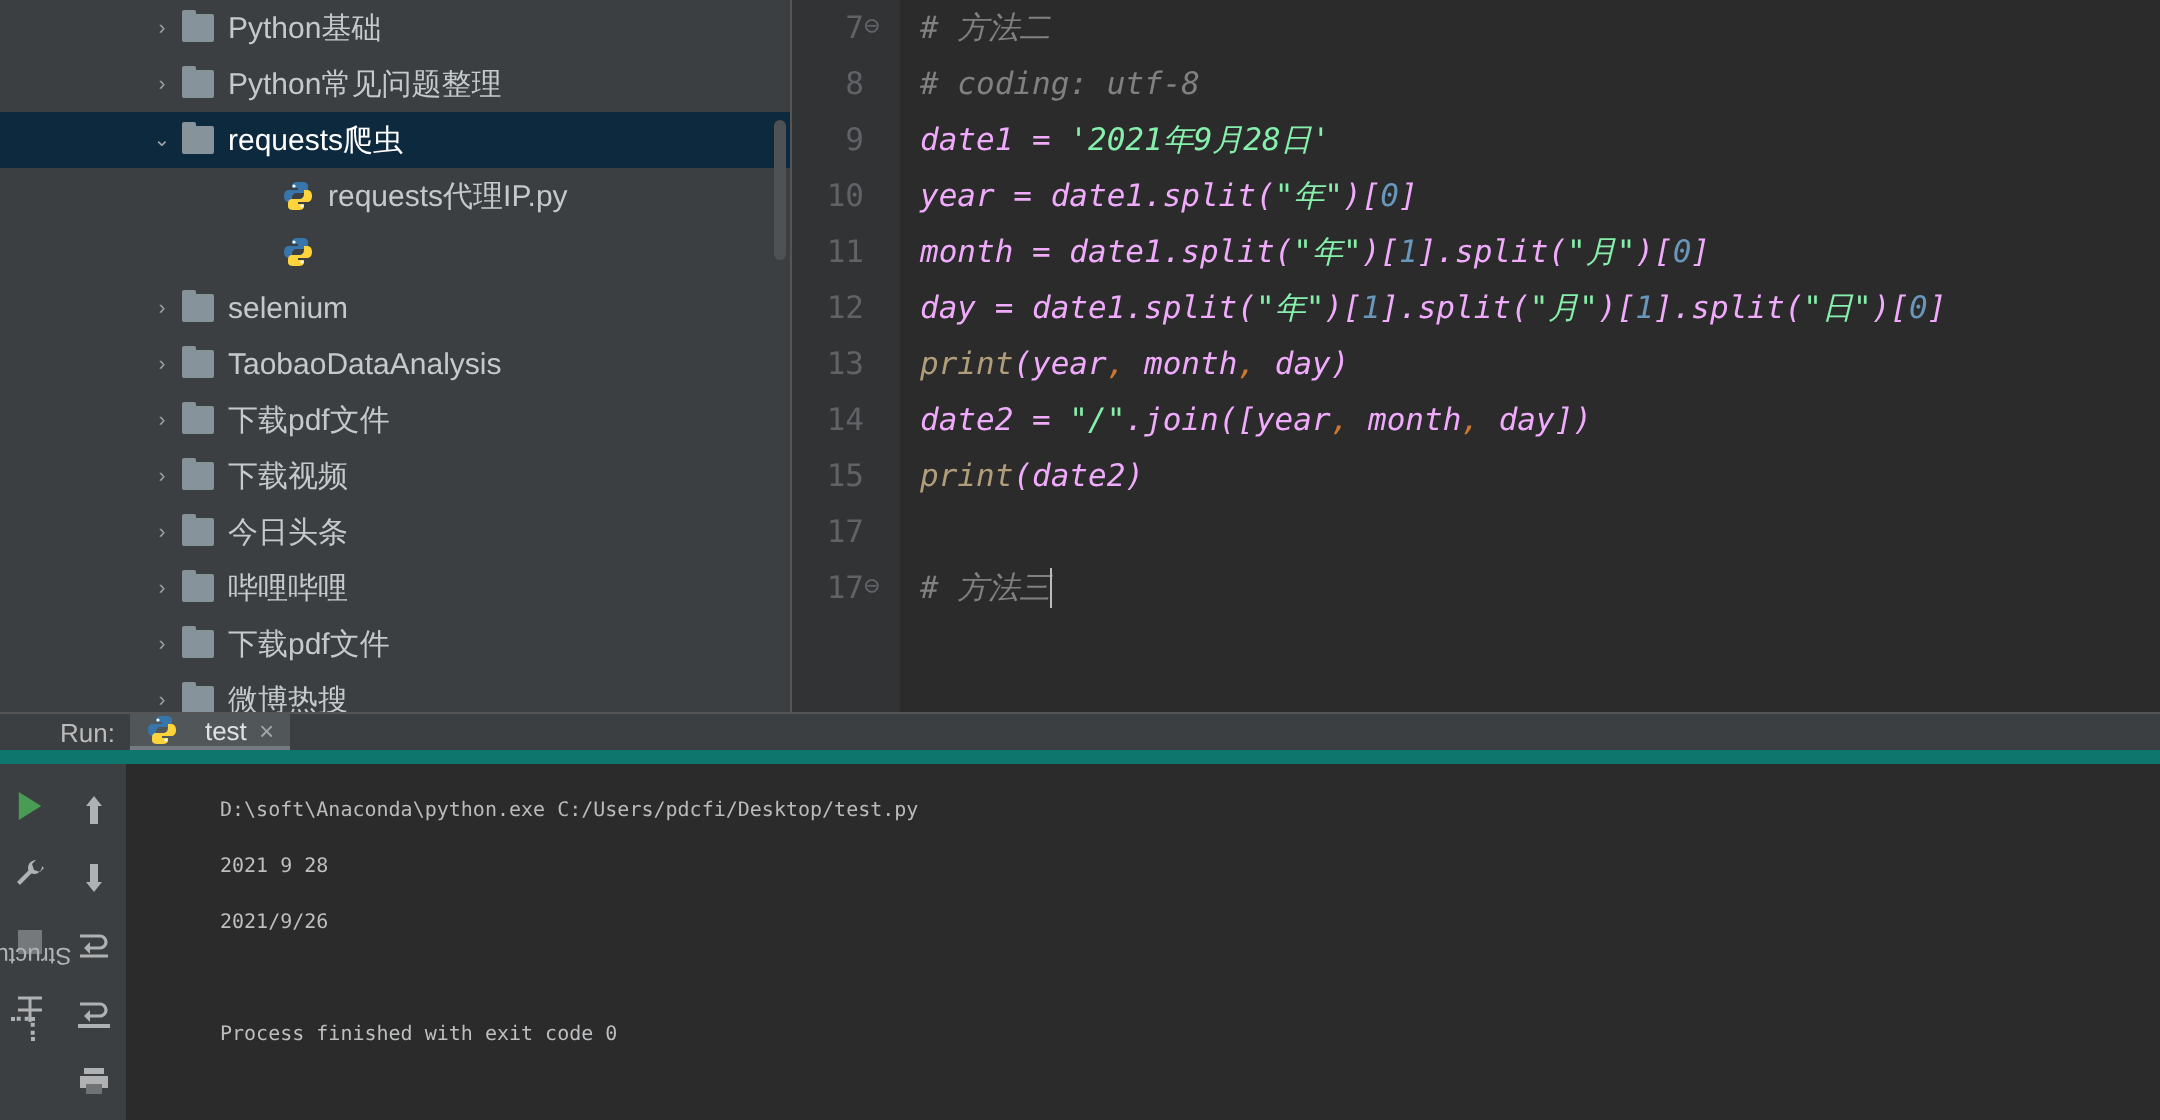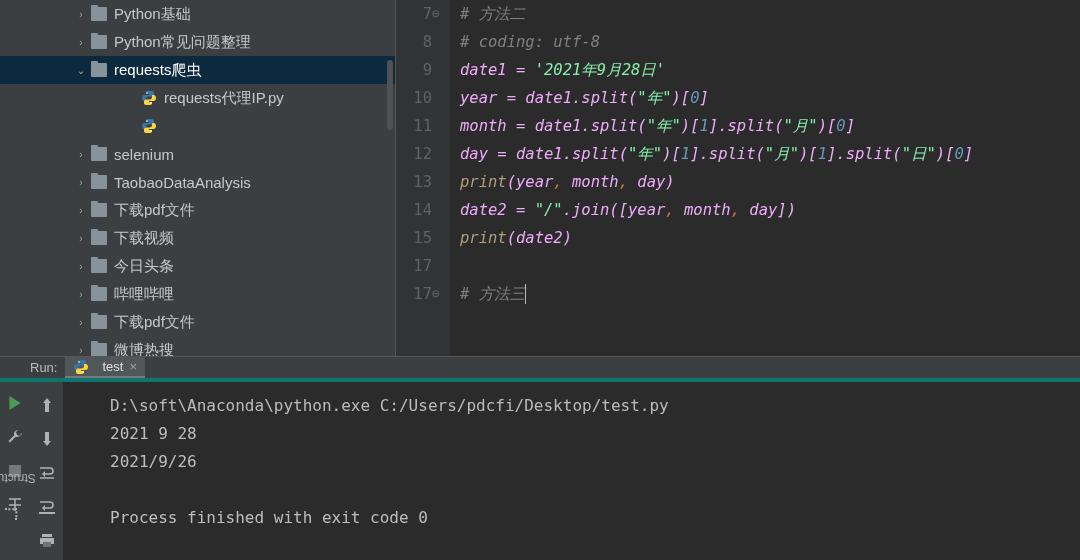--- a/index.html
+++ b/index.html
@@ -92,21 +92,21 @@
   .fn  { color: #b09d79; text-align: right; } 
   .caret {
     display: inline-block; width: 1px; height: 20px; background: #bbb; vertical-align: middle; position: relative; top: -1px;
   }
   .line-marker { position: absolute; left: 36px; color: #606366; font-size: 13px; }
   
   .run-header {
     height: 26px;
     background: #3c3f41;
     border-top: 1px solid #555;
-    border-bottom: 4px solid #0f766e;
+    border-bottom: 7px solid #0f766e;
     display: flex;
     align-items: center;
     padding-left: 30px;
     font-size: 13px;
   }
   .run-title { color: #bbbbbb; margin-right: 8px; }
   .run-tab {
     display: flex; align-items: center; height: 100%;
     background: #515658; padding: 0 8px; gap: 6px;
     color: #dfe1e3;
@@ -130,21 +130,21 @@
     display: flex; flex-direction: column; align-items: center;
     padding-top: 14px; gap: 16px;
     border-right: 1px solid #2b2b2b;
   }
   .tool-btn { width: 18px; height: 18px; display: flex; align-items: center; justify-content: center; color: #9da0a3; }
   .play { color: #499c54; }
   .console {
     flex: 1;
     padding: 10px 0 0 46px;
     font-family: "Consolas", monospace;
-    font-size: 16px;
+    font-size: 10px;
     color: #bcbec0;
     line-height: 28px;
     white-space: pre;
   }
   .console .path { color: #bbbbbb; }
   
   .structure-tab {
     position: absolute;
     left: 0; bottom: 30px;
     width: 22px; height: 86px;

